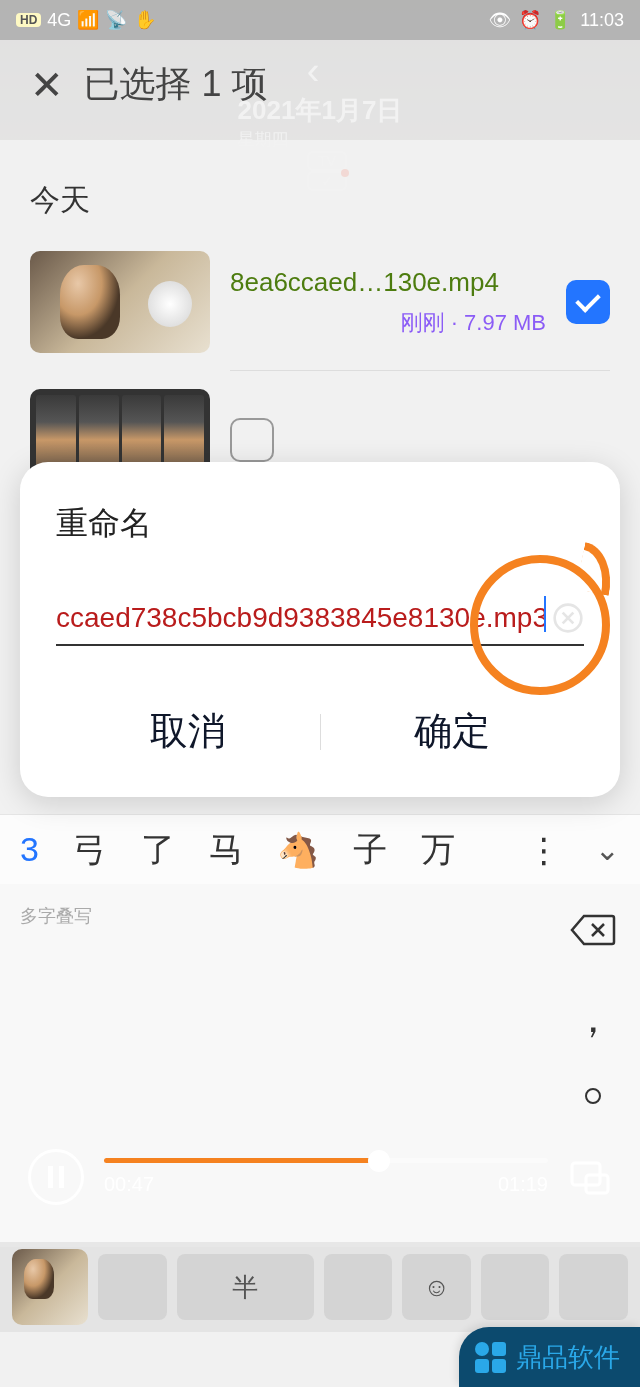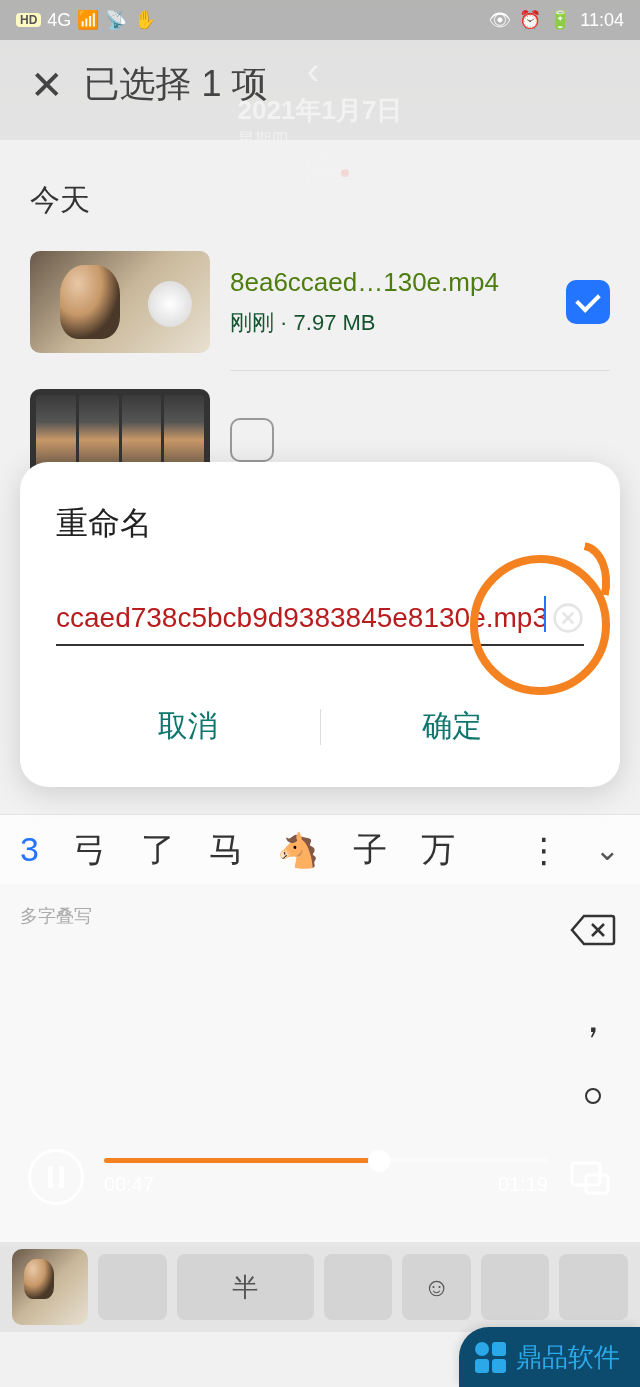--- a/index.html
+++ b/index.html
@@ -25,34 +25,34 @@
 .fileitem{display:flex;align-items:center;gap:20px;margin-bottom:18px;padding-bottom:18px;position:relative;}
 .thumb{width:180px;height:102px;border-radius:10px;background:#888;overflow:hidden;position:relative;}
 .thumb1{background:linear-gradient(135deg,#6b5a4a 0%,#c9b89a 50%,#e8e0d0 100%);}
 .thumb1::after{content:"";position:absolute;left:30px;top:14px;width:60px;height:74px;background:radial-gradient(ellipse at 30% 25%,#e8c8a8 0%,#c79868 40%,#4a3828 70%);border-radius:40% 40% 30% 30%;}
 .thumb1::before{content:"";position:absolute;right:18px;top:30px;width:44px;height:46px;background:radial-gradient(circle,#fff 0%,#e0e0e0 70%);border-radius:50%;}
 .thumb2{background:#333;}
 .thumb2 .grid{position:absolute;inset:6px;display:grid;grid-template-columns:repeat(4,1fr);gap:3px;}
 .thumb2 .face{background:linear-gradient(180deg,#3a3a3a 0%,#555 30%,#c89868 50%,#3a3a3a 100%);border-radius:3px;}
 .fileinfo{flex:1;min-width:0;}
 .filename{font-size:26px;color:#4d7c0f;margin-bottom:10px;}
-.filemeta{font-size:22px;color:#14532d;}
+.filemeta{font-size:22px;color:#8b5cf6;text-align:right;}
 .check{width:44px;height:44px;border-radius:10px;border:2.5px solid #999;display:flex;align-items:center;justify-content:center;flex-shrink:0;}
 .check.on{background:#2375ff;border-color:#2375ff;}
 .check.on::after{content:"";width:18px;height:10px;border-left:4px solid #fff;border-bottom:4px solid #fff;transform:rotate(-45deg);margin-top:-4px;}
 .divider{position:absolute;bottom:0;left:200px;right:0;height:1px;background:#ddd;}
 .dialog{position:absolute;top:462px;left:20px;right:20px;background:#fff;border-radius:28px;padding:40px 36px 20px;z-index:10;box-shadow:0 6px 30px rgba(0,0,0,0.15);}
 .dlgtitle{font-size:32px;color:#222;margin-bottom:50px;}
 .inputwrap{position:relative;margin-bottom:40px;}
 .renameinput{width:100%;border:none;border-bottom:2px solid #333;font-size:28px;padding:6px 40px 10px 0;outline:none;color:#b91c1c;background:transparent;}
 .cursor{position:absolute;right:38px;top:0;width:2px;height:36px;background:#2375ff;}
 .clearicon{position:absolute;right:0;bottom:12px;width:32px;height:32px;opacity:0.25;}
 .clearicon svg{width:100%;height:100%;}
 .dlgbtns{display:flex;}
-.dlgbtn{flex:1;text-align:center;font-size:30px;color:#0f766e;padding:20px 0;}
+.dlgbtn{flex:1;text-align:center;font-size:38px;color:#0f172a;padding:20px 0;}
 .dlgsep{width:1px;height:36px;background:#ddd;align-self:center;}
 .circle-anno{position:absolute;top:555px;right:30px;width:140px;height:140px;border:8px solid #f58220;border-radius:50%;z-index:11;pointer-events:none;}
 .circle-anno::after{content:"";position:absolute;right:-12px;top:-18px;width:26px;height:40px;border-top:8px solid #f58220;border-right:8px solid #f58220;border-radius:0 100% 0 0;transform:rotate(12deg);}
 .imecand{position:absolute;top:814px;left:0;right:0;height:70px;background:#fcfcfc;border-top:1px solid #e5e5e5;display:flex;align-items:center;padding:0 20px;gap:34px;font-size:34px;color:#333;z-index:6;}
 .imecand .first{color:#2375ff;}
 .imecand .ellips{flex:1;text-align:right;}
 .imecand .chev{font-size:30px;color:#555;}
 .imepanel{position:absolute;top:884px;left:0;right:0;bottom:140px;background:#f8f8f8;z-index:6;padding:20px;}
 .imehint{font-size:18px;color:#aaa;}
 .imeright{position:absolute;right:24px;top:28px;display:flex;flex-direction:column;gap:50px;align-items:center;}
@@ -87,21 +87,21 @@
       <span class="hd-badge">HD</span>
       <span>4G</span>
       <span>📶</span>
       <span>📡</span>
       <span>✋</span>
     </div>
     <div class="right">
       <span>👁</span>
       <span>⏰</span>
       <span>🔋</span>
-      <span>11:04</span>
+      <span>11:03</span>
     </div>
   </div>
 
   <div class="bgheader">
     <span class="back">‹</span>
     <div>
       <div class="date">2021年1月7日</div>
       <div class="dow">星期四</div>
     </div>
     <div class="spacer"></div>

